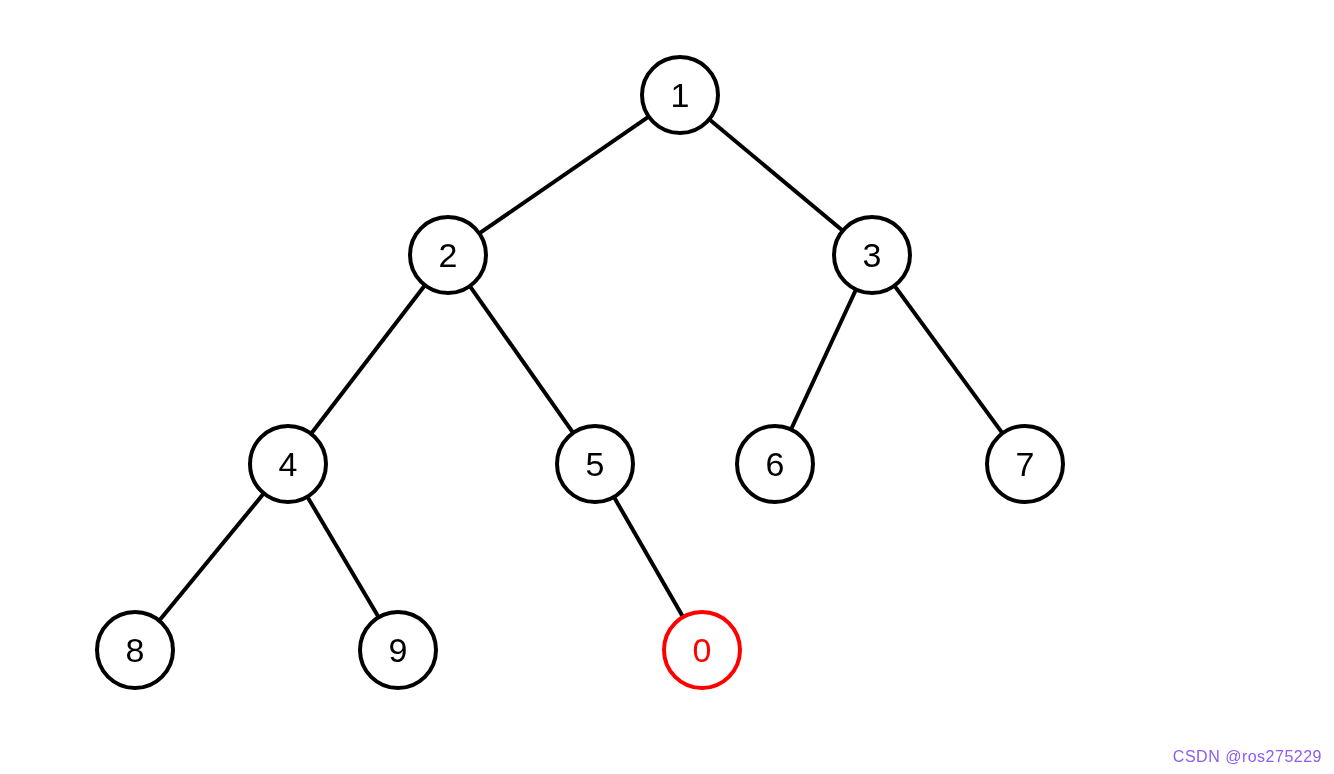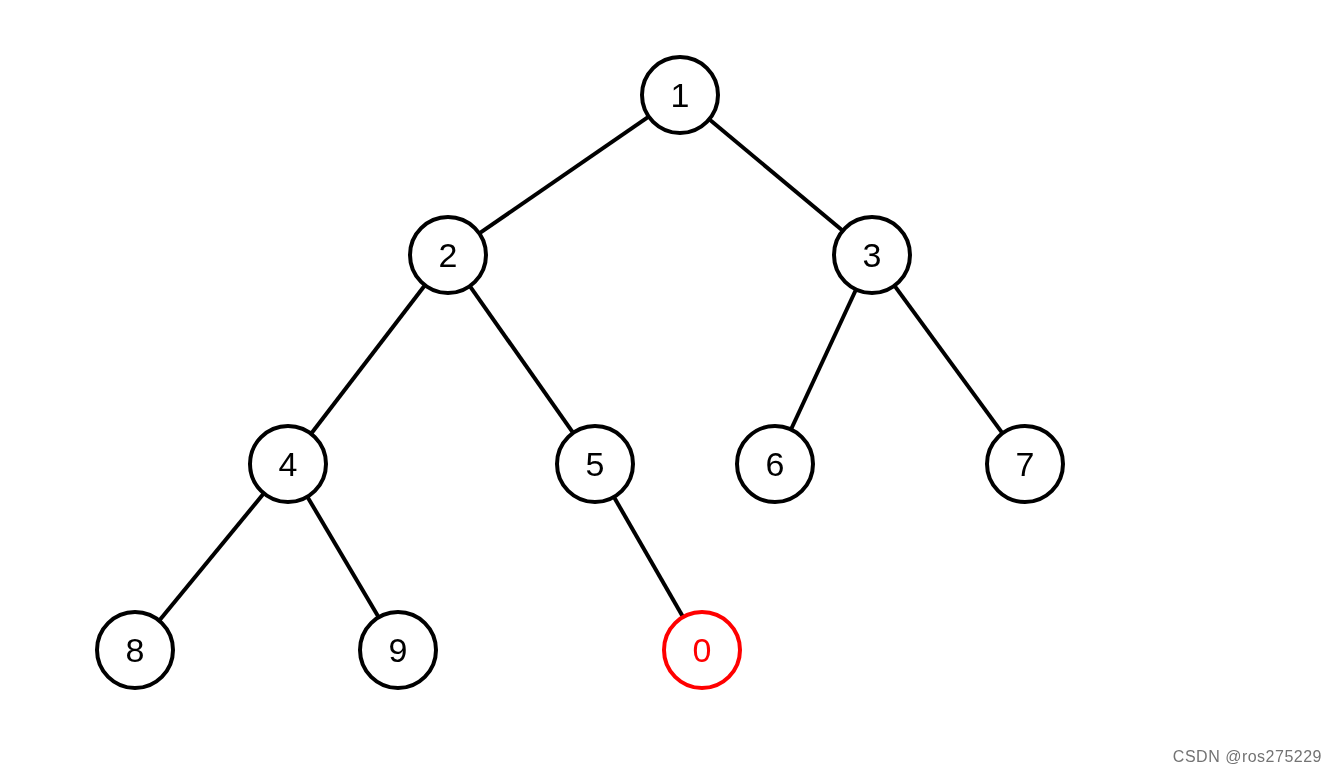--- a/index.html
+++ b/index.html
@@ -11,21 +11,21 @@
     font-family: Arial, sans-serif;
     position: relative;
   }
   svg {
     display: block;
   }
   .watermark {
     position: absolute;
     right: 12px;
     bottom: 8px;
-    color: #737373;
+    color: #8b5cf6;
     font-size: 16px;
     font-family: Arial, sans-serif;
     letter-spacing: 0.5px;
   }
 </style>
 </head>
 <body>
 
 <svg id="tree-svg" width="1334" height="774" viewBox="0 0 1334 774">
     <line x1="648.7179141352184" y1="116.57385232053906" x2="479.28208586478166" y2="233.42614767946094" stroke="#000000" stroke-width="4"></line>

